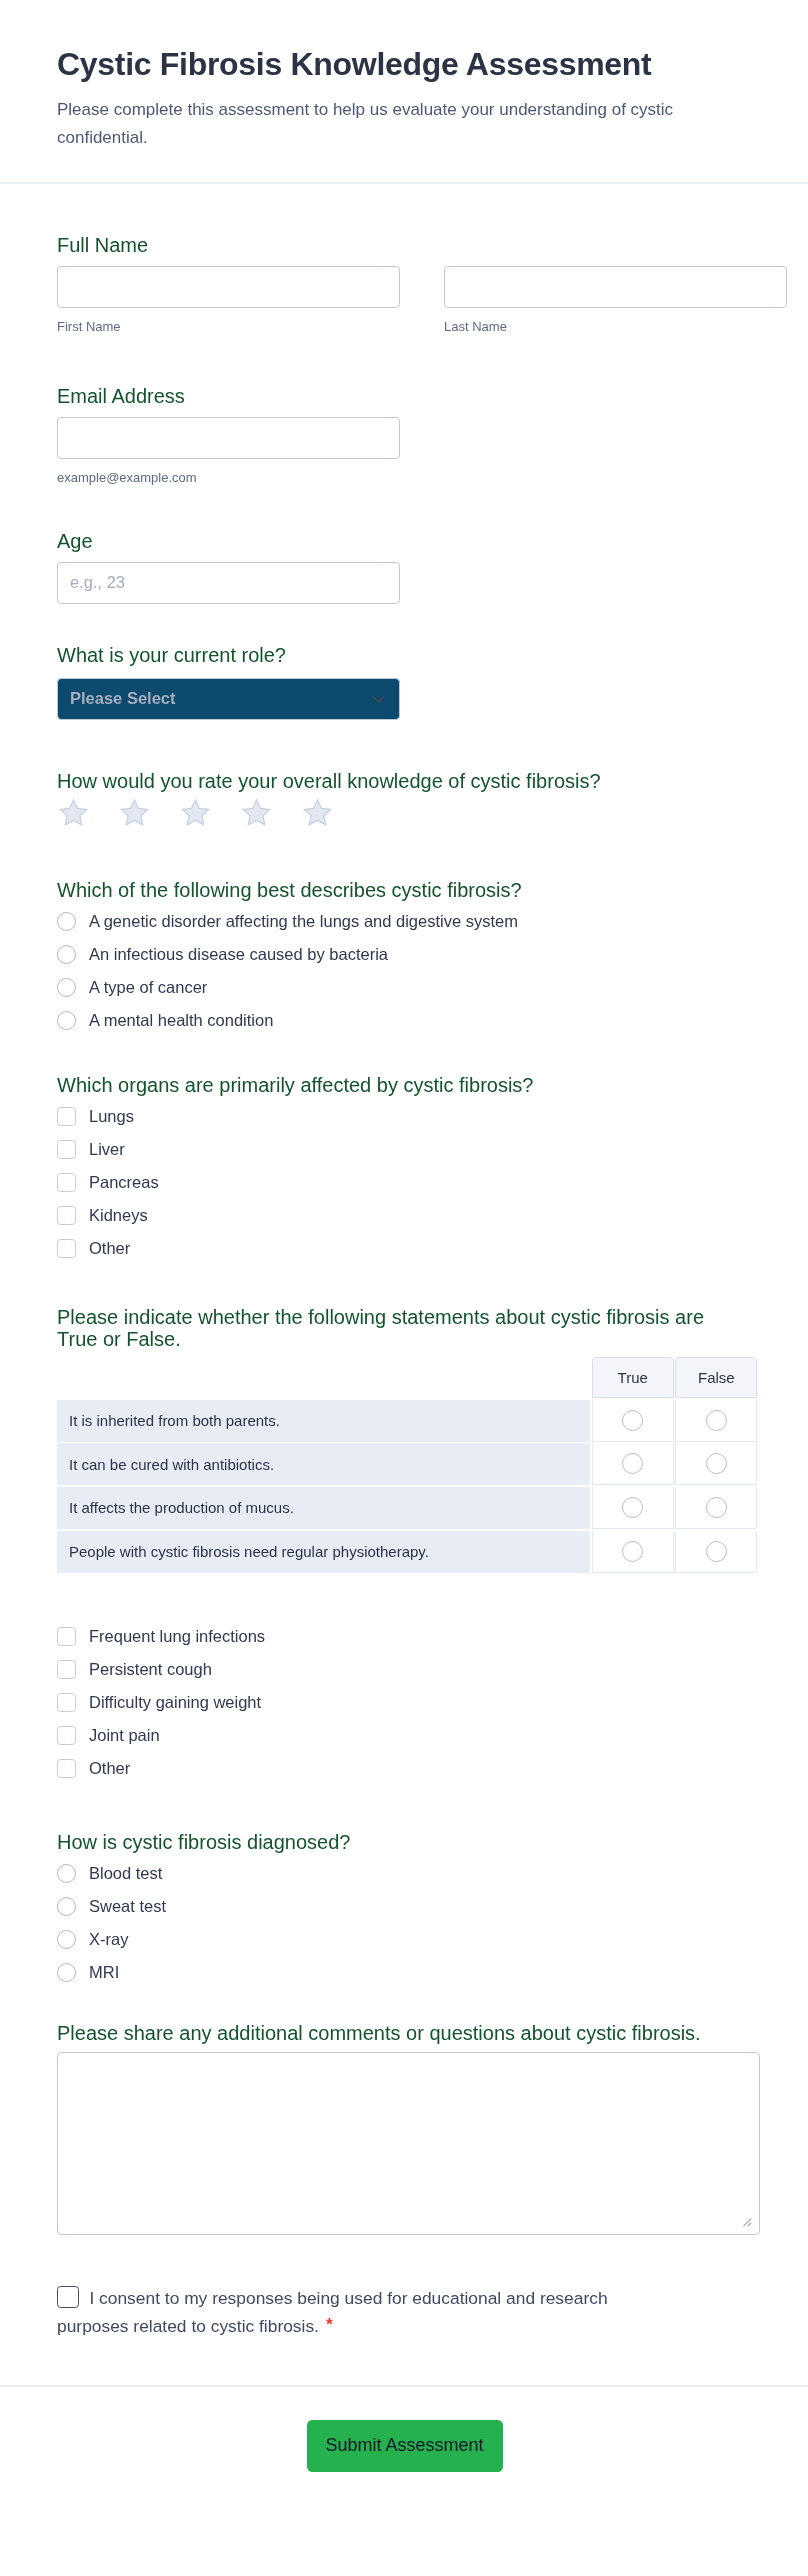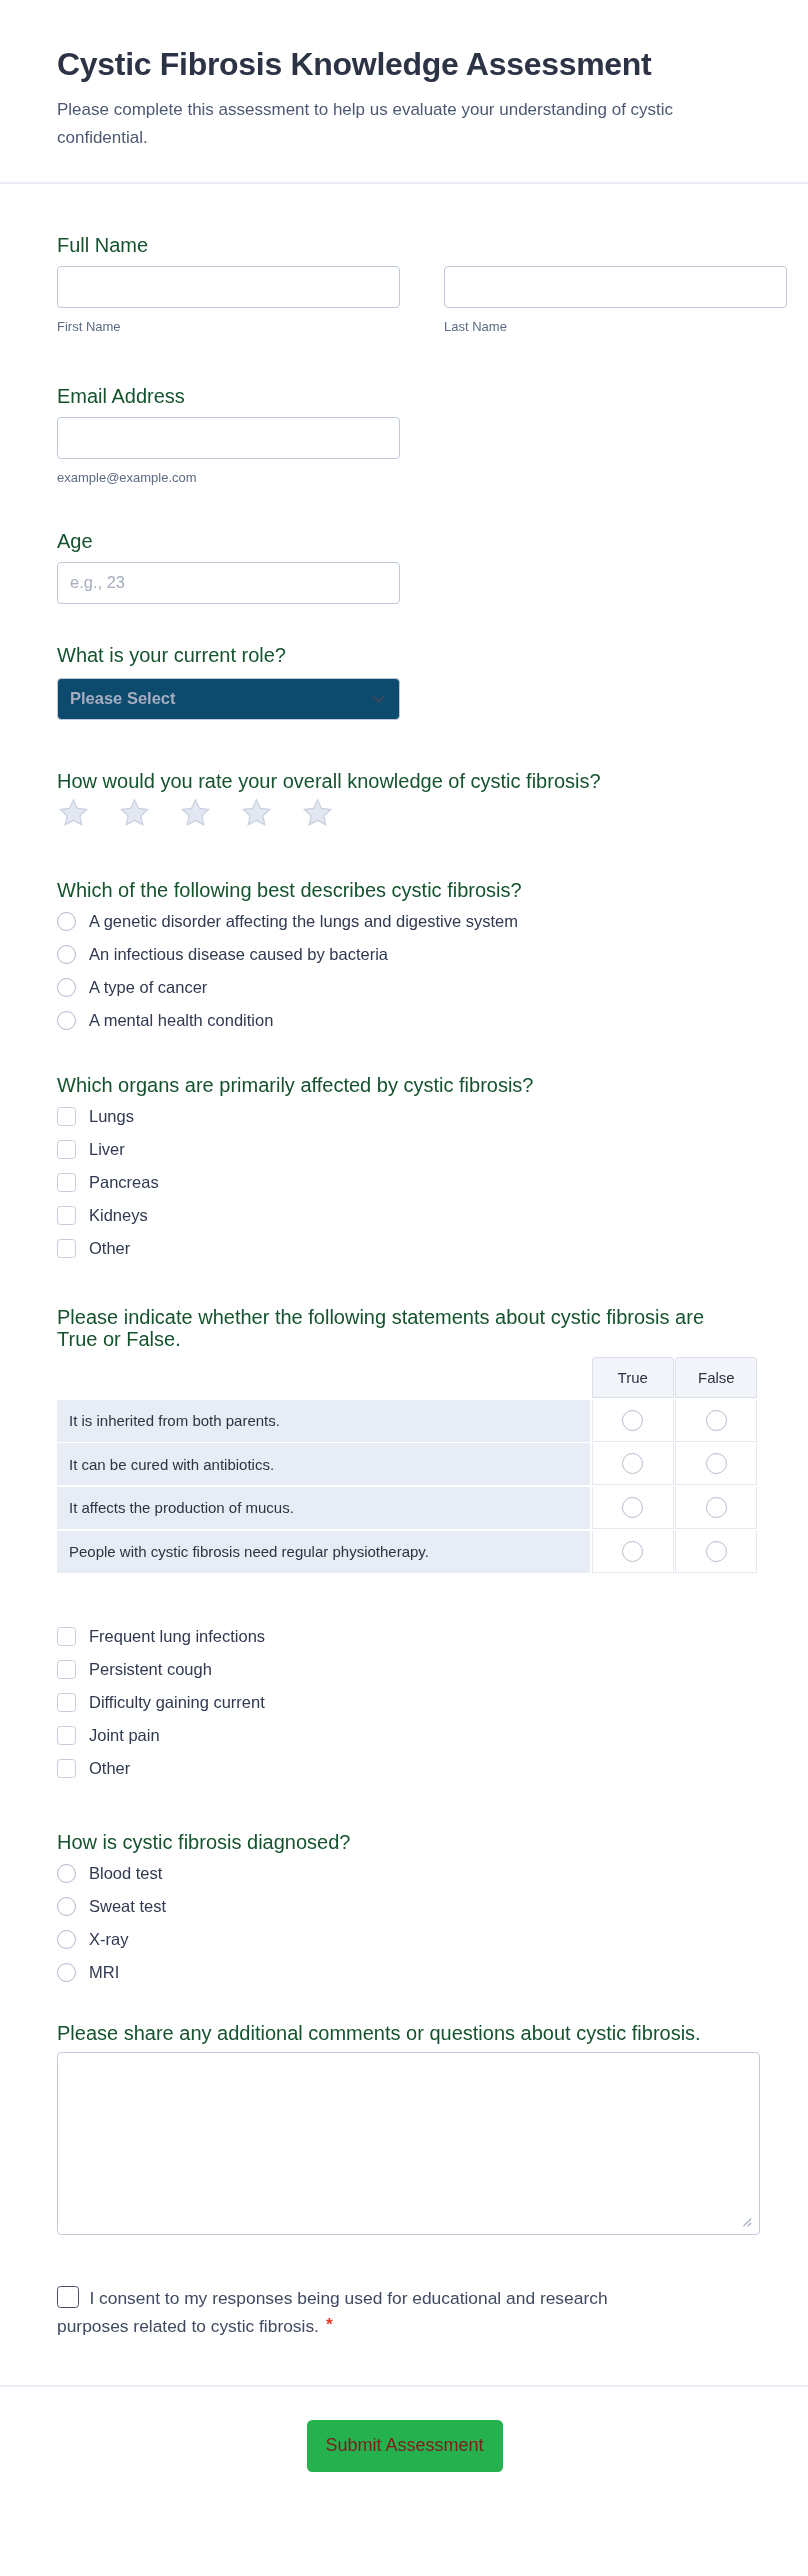--- a/index.html
+++ b/index.html
@@ -90,21 +90,21 @@
   .consent { margin-top:49px; font-size:17.4px; line-height:28px; color:#3f4960; }
   .consent-cb {
     display:inline-block; width:22px; height:22px; border:1.7px solid #464f66; border-radius:3.5px;
     background:#fff; vertical-align:-4.3px; margin-right:10.4px; cursor:pointer;
   }
   .req-star { color:#ea3829; font-weight:700; margin-left:7px; position:relative; top:-1.7px; }
   
   .footer-divider { margin-top:45px; height:1.7px; background:#e9ecf3; width:809px; }
   .submit-wrap { width:809px; display:flex; justify-content:center; margin-top:33px; }
   .submit-btn {
-    width:196px; height:52px; background:#25b14d; color:#7f1d1d; border:none; border-radius:5.2px;
+    width:196px; height:52px; background:#25b14d; color:#0f172a; border:none; border-radius:5.2px;
     font-family:"Liberation Sans", sans-serif; font-size:18px; font-weight:500; cursor:pointer;
   }
   
   .mt-fullname { margin-top:50px; }
   .mt-email    { margin-top:49px; }
   .mt-age      { margin-top:43px; }
   .mt-role     { margin-top:40px; }
   .mt-rating   { margin-top:50px; }
   .mt-desc     { margin-top:50px; }
   .mt-organs   { margin-top:41px; }
@@ -283,21 +283,21 @@
       <div class="opt-row">
           <span class="check-ctl"></span>
           <span class="opt-text">Frequent lung infections</span>
         </div>
       <div class="opt-row">
           <span class="check-ctl"></span>
           <span class="opt-text">Persistent cough</span>
         </div>
       <div class="opt-row">
           <span class="check-ctl"></span>
-          <span class="opt-text">Difficulty gaining current</span>
+          <span class="opt-text">Difficulty gaining weight</span>
         </div>
       <div class="opt-row">
           <span class="check-ctl"></span>
           <span class="opt-text">Joint pain</span>
         </div>
       <div class="opt-row">
           <span class="check-ctl"></span>
           <span class="opt-text">Other</span>
         </div>
     </div>

